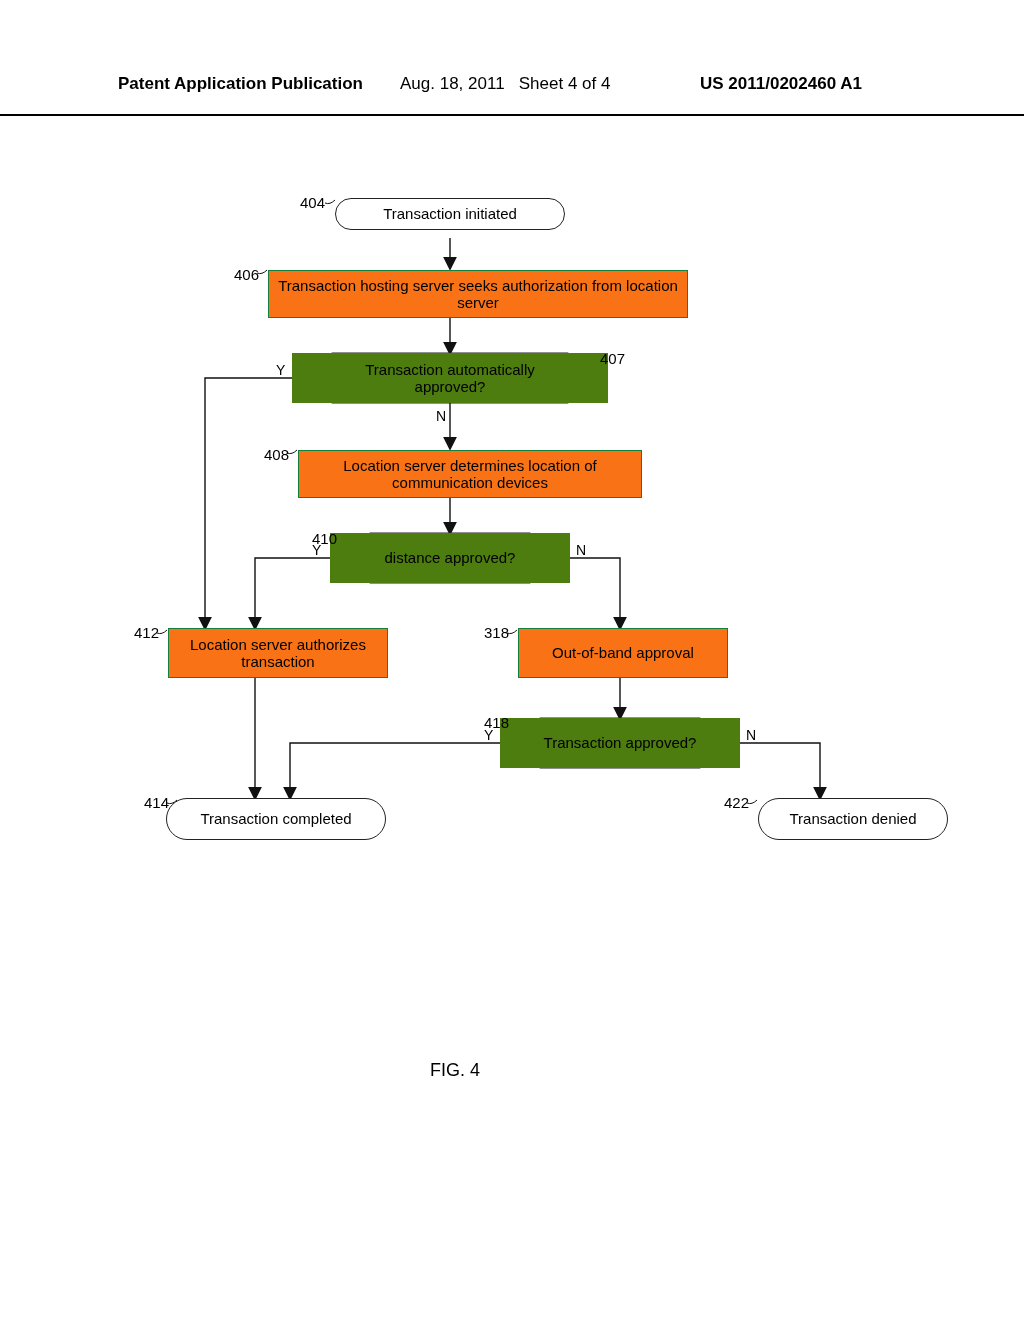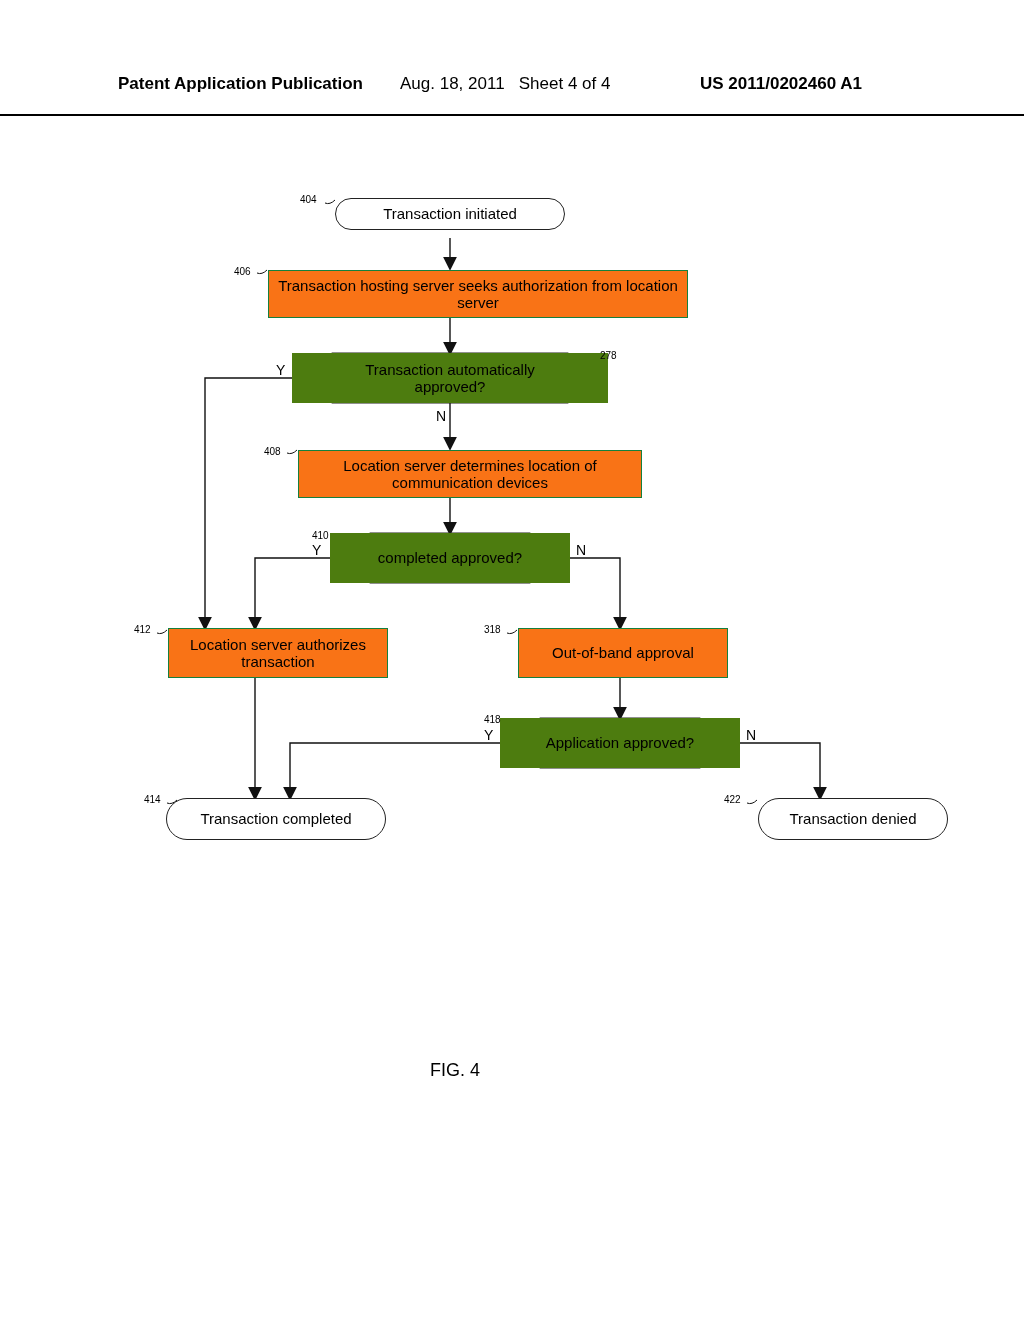--- a/index.html
+++ b/index.html
@@ -70,21 +70,21 @@
   }
   .decision-inner {
     position: absolute;
     inset: 0;
     display: flex;
     align-items: center;
     justify-content: center;
     padding: 0 40px;
     box-sizing: border-box;
   }
-  .lblref { font-size: 10px; }
+  .lblref { font-size: 15px; }
   .yn     { font-size: 14px; }
   .figcap {
     font-size: 18px;
     font-weight: normal;
   }
 
   svg { position:absolute; top:0; left:0; overflow:visible; }
 </style>
 </head>
 <body>
@@ -158,51 +158,51 @@
     <div class="box" style="left:268px; top:100px; width:420px; height:48px;">
       <span>Transaction hosting server seeks authorization from location server</span>
     </div>
     <div class="lblref" style="left:234px; top:96px;">406</div>
 
     <div class="decision" style="left:292px; top:183px; width:316px; height:50px;">
       <div class="decision-inner">
           <span>Transaction automatically approved?</span>
         </div>
     </div>
-    <div class="lblref" style="left:600px; top:180px;">278</div>
+    <div class="lblref" style="left:600px; top:180px;">407</div>
     <div class="yn" style="left:276px; top:192px;">Y</div>
     <div class="yn" style="left:436px; top:238px;">N</div>
 
     <div class="box" style="left:298px; top:280px; width:344px; height:48px;">
       <span>Location server determines location of communication devices</span>
     </div>
     <div class="lblref" style="left:264px; top:276px;">408</div>
 
     <div class="decision" style="left:330px; top:363px; width:240px; height:50px;">
       <div class="decision-inner">
-          <span>completed approved?</span>
+          <span>distance approved?</span>
         </div>
     </div>
     <div class="lblref" style="left:312px; top:360px;">410</div>
     <div class="yn" style="left:312px; top:372px;">Y</div>
     <div class="yn" style="left:576px; top:372px;">N</div>
 
     <div class="box" style="left:168px; top:458px; width:220px; height:50px;">
       <span>Location server authorizes transaction</span>
     </div>
     <div class="lblref" style="left:134px; top:454px;">412</div>
 
     <div class="box" style="left:518px; top:458px; width:210px; height:50px;">
       <span>Out-of-band approval</span>
     </div>
     <div class="lblref" style="left:484px; top:454px;">318</div>
 
     <div class="decision" style="left:500px; top:548px; width:240px; height:50px;">
       <div class="decision-inner">
-          <span>Application approved?</span>
+          <span>Transaction approved?</span>
         </div>
     </div>
     <div class="lblref" style="left:484px; top:544px;">418</div>
     <div class="yn" style="left:484px; top:557px;">Y</div>
     <div class="yn" style="left:746px; top:557px;">N</div>
 
     <div class="terminator" style="left:166px; top:628px; width:220px; height:42px;align-items:center;">
       <span>Transaction completed</span>
     </div>
     <div class="lblref" style="left:144px; top:624px;">414</div>

